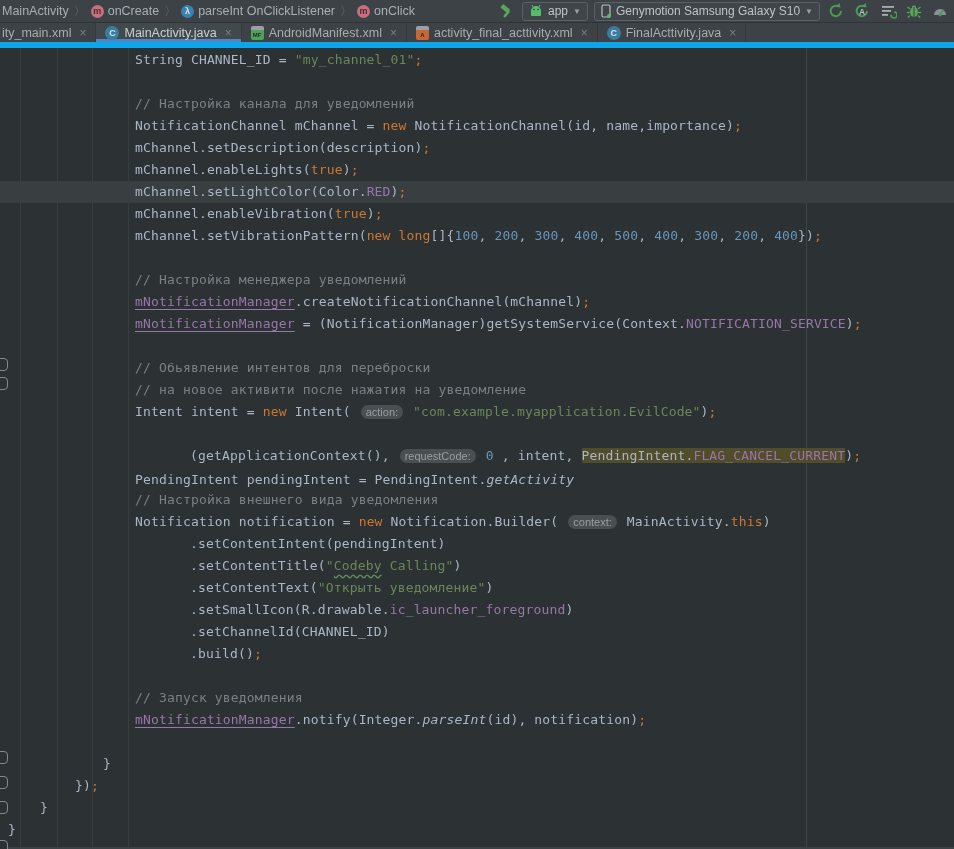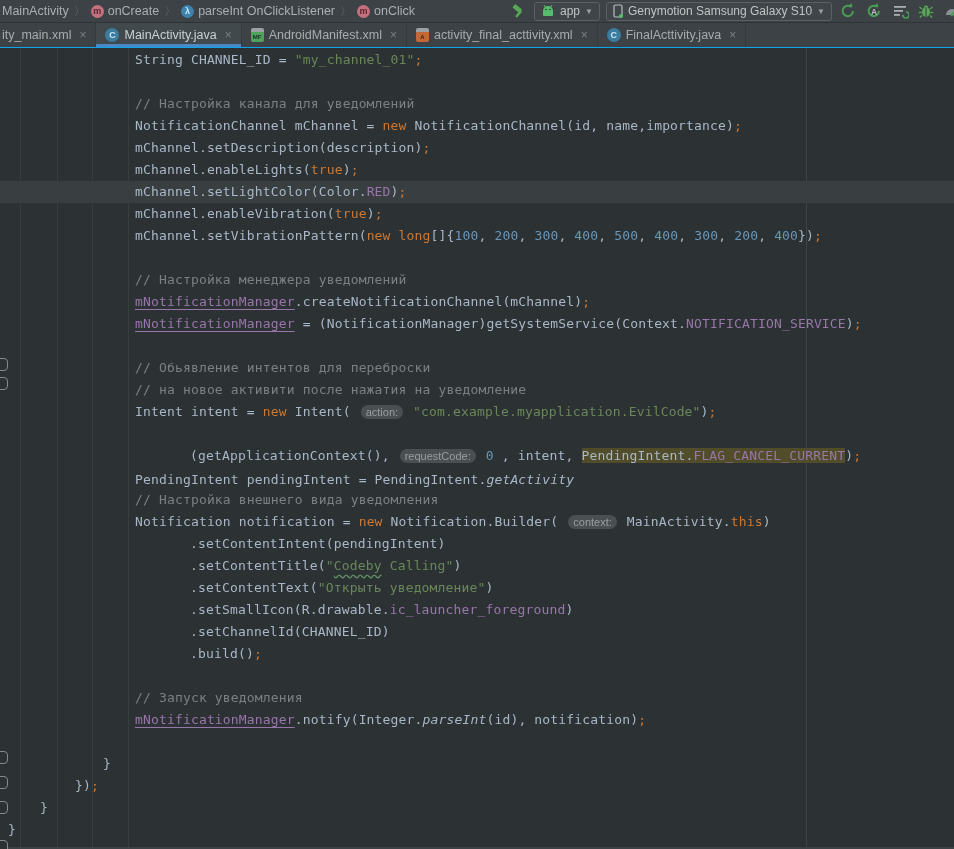--- a/index.html
+++ b/index.html
@@ -10,30 +10,30 @@
   .toolbar{position:absolute;top:0;left:0;width:954px;height:23px;background:#3C4245;
     display:flex;align-items:flex-end;border-bottom:1px solid #2E3335;}
   .breadcrumbs{display:flex;align-items:center;height:100%;padding-left:2px;white-space:nowrap;}
   .crumb{display:flex;align-items:center;gap:4px;color:#A9AFB2;font-size:12.5px;cursor:pointer;}
   .crumb-sep{color:#6E7577;font-size:12px;margin:0 5px;}
   .ic-circle{width:13px;height:13px;border-radius:50%;display:inline-flex;align-items:center;
     justify-content:center;font-size:9px;font-weight:bold;line-height:1;}
   .ic-method{background:#C4707E;color:#5A2833;}
   .ic-anon{background:#3B82AD;color:#CFE8F4;}
   .tb-spacer{flex:1;}
-  .tb-right{display:flex;align-items:center;gap:6px;height:100%;padding-right:0;}
+  .tb-right{display:flex;align-items:center;gap:6px;height:100%;padding-right:12px;}
   .combo{display:flex;align-items:center;gap:5px;height:19px;border:1px solid #5A6164;
     border-radius:3px;padding:0 6px;color:#BFC4C6;font-size:12px;cursor:pointer;background:#3F4548;}
   .combo .arrow{font-size:8px;color:#9BA1A4;}
   .tb-icon{width:20px;height:20px;display:flex;align-items:center;justify-content:center;cursor:pointer;}
   .tb-icon svg{display:block;}
 
   
   .tabbar{position:absolute;top:23px;left:0;width:954px;height:25px;background:#3C4245;
-    display:flex;align-items:stretch;border-bottom:1px solid #0ea5e9;}
+    display:flex;align-items:stretch;border-bottom:6px solid #0ea5e9;}
   .tab{display:flex;align-items:center;gap:5px;padding:0 9px;font-size:12.5px;color:#A7ADAF;
     border-right:1px solid #343A3C;cursor:pointer;white-space:nowrap;}
   .tab.active{background:#41494D;color:#CBD0D2;box-shadow:inset 0 -3px 0 #4A88C7;}
   .tab .close{color:#7A8184;font-size:12px;margin-left:3px;cursor:pointer;}
   .tab.cut{padding-left:2px;}
   .ic-class{width:14px;height:14px;border-radius:50%;background:#3C7C9E;color:#CDE6F2;
     display:inline-flex;align-items:center;justify-content:center;font-size:9px;font-weight:bold;}
   .ic-file{width:13px;height:14px;border-radius:2px;position:relative;display:inline-block;overflow:hidden;}
   .ic-file .top{position:absolute;top:0;left:0;right:0;height:4px;background:#9AA0A3;}
   .ic-file .bot{position:absolute;bottom:0;left:0;right:0;height:10px;display:flex;align-items:center;

